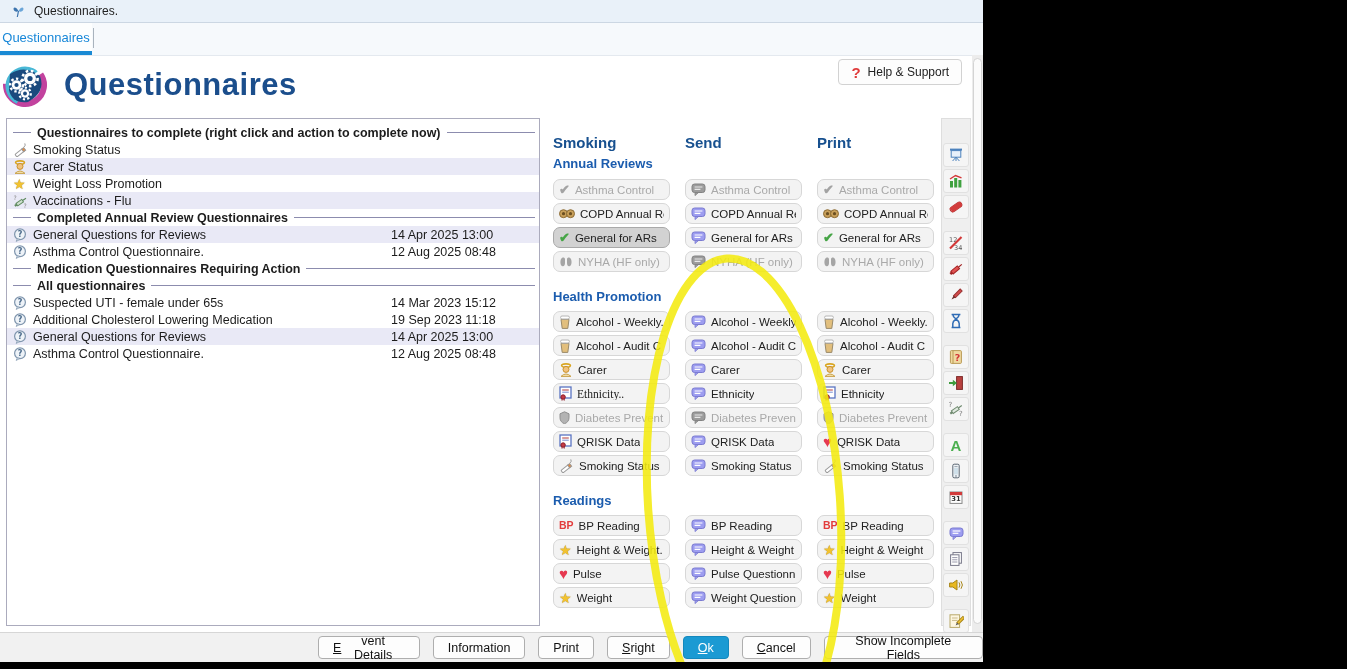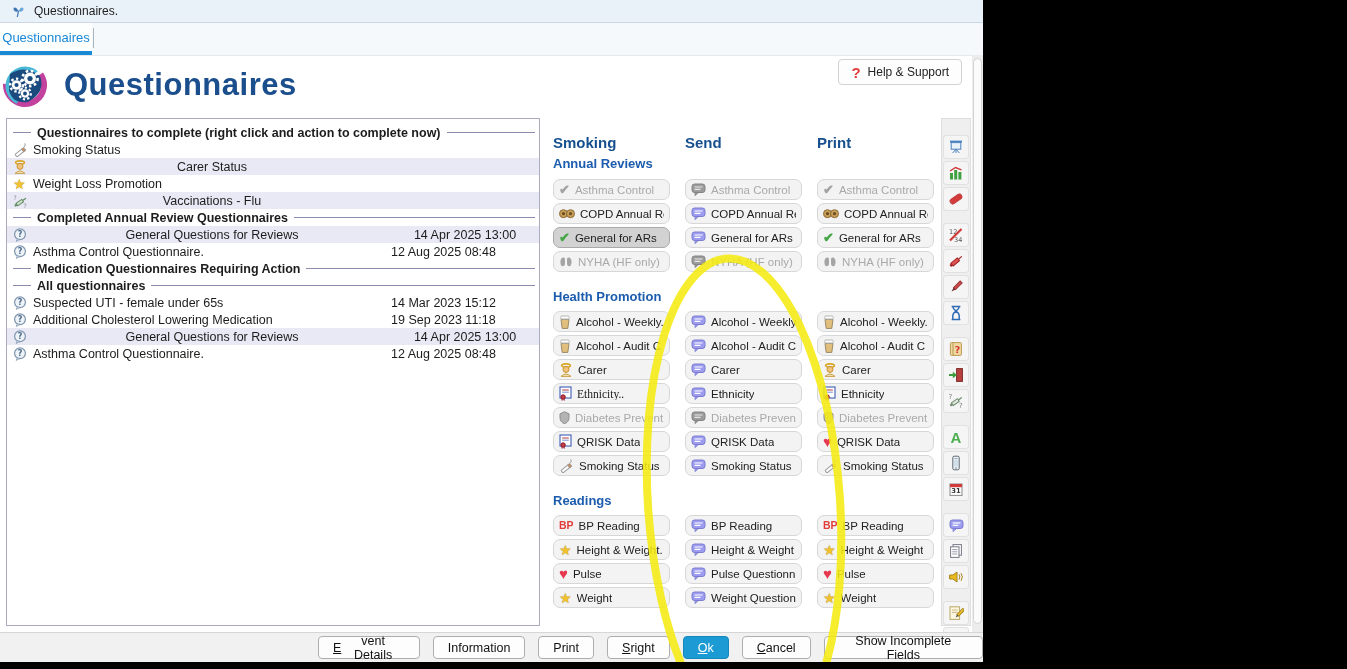--- a/index.html
+++ b/index.html
@@ -29,21 +29,21 @@
     padding:0 12px;font-size:12px;color:#222;cursor:pointer;}
   .help-q{color:#e03a3a;font-weight:bold;font-size:15px;}
 
   
   .content{position:relative;height:519px;background:#fff;}
 
   
   .list-panel{position:absolute;left:6px;top:4px;width:534px;height:508px;background:#fff;
     border:1px solid #ababbd;overflow:hidden;padding-top:5px;box-sizing:border-box;}
   .row{height:17px;display:flex;align-items:center;font-size:12.5px;color:#1c1c1c;padding-left:6px;}
-  .row.striped{background:#e9e9f6;text-align:center;}
+  .row.striped{background:#e9e9f6;}
   .section-row{font-weight:bold;}
   .hline{border-top:1px solid #8c8cae;box-shadow:0 1px 0 #fff;height:0;}
   .hline.w18{width:18px;margin-right:6px;}
   .hline.flex{flex:1;margin-left:6px;margin-right:4px;}
   .li-icon{width:20px;display:flex;justify-content:flex-start;align-items:center;}
   .li-label{width:358px;white-space:nowrap;overflow:hidden;}
   .li-date{flex:1;white-space:nowrap;}
 
   
   .col-title{position:absolute;font-size:15px;font-weight:bold;color:#17508f;top:20px;}
@@ -57,21 +57,21 @@
 
   .ic{display:inline-flex;align-items:center;justify-content:center;flex:0 0 auto;line-height:0;}
   .bp-txt{color:#e23b3b;font-weight:bold;font-size:10.5px;font-style:normal;line-height:1;}
   .star-ic{color:#f2c230;font-size:14px;line-height:1;text-shadow:0 0 1px #8a6d1a;}
   .heart-ic{color:#e63950;font-size:15px;line-height:1;}
   .check-ic{font-weight:bold;font-size:13px;line-height:1;}
   .la{color:#4caf50;font-weight:bold;font-size:15px;line-height:1;}
 
   
   .side-toolbar{position:absolute;left:941px;top:4px;width:30px;height:508px;background:#efefef;
-    border:1px solid #dedede;box-sizing:border-box;padding-top:16px;display:flex;flex-direction:column;align-items:center;}
+    border:1px solid #dedede;box-sizing:border-box;padding-top:24px;display:flex;flex-direction:column;align-items:center;}
   .tool-group{display:flex;flex-direction:column;gap:2px;margin-bottom:12px;}
   .tool-btn{width:24px;height:22px;background:#f5f5f5;border:1px solid #e1e1e1;border-radius:3px;
     display:flex;align-items:center;justify-content:center;cursor:pointer;}
 
   
   .vscroll{position:absolute;left:972px;top:55px;width:11px;height:577px;background:#ececec;}
   .vthumb{position:absolute;left:1px;top:3px;width:9px;height:566px;background:#fbfbfb;
     border:1px solid #d4d4d4;border-radius:5px;box-sizing:border-box;}
 
   

